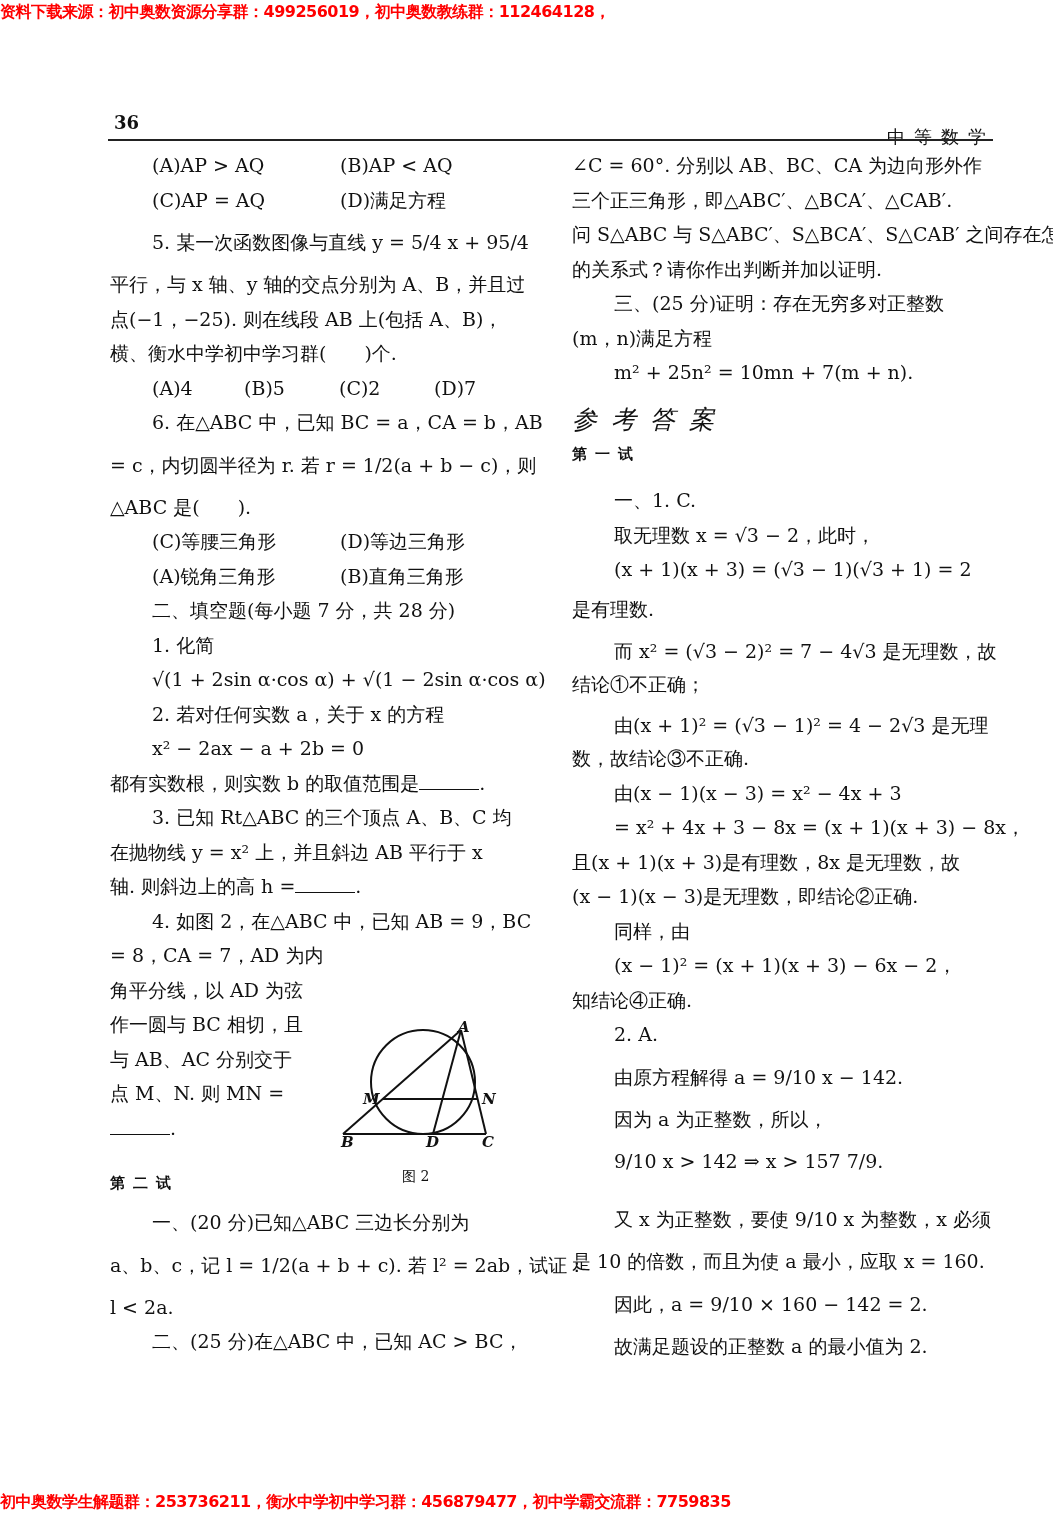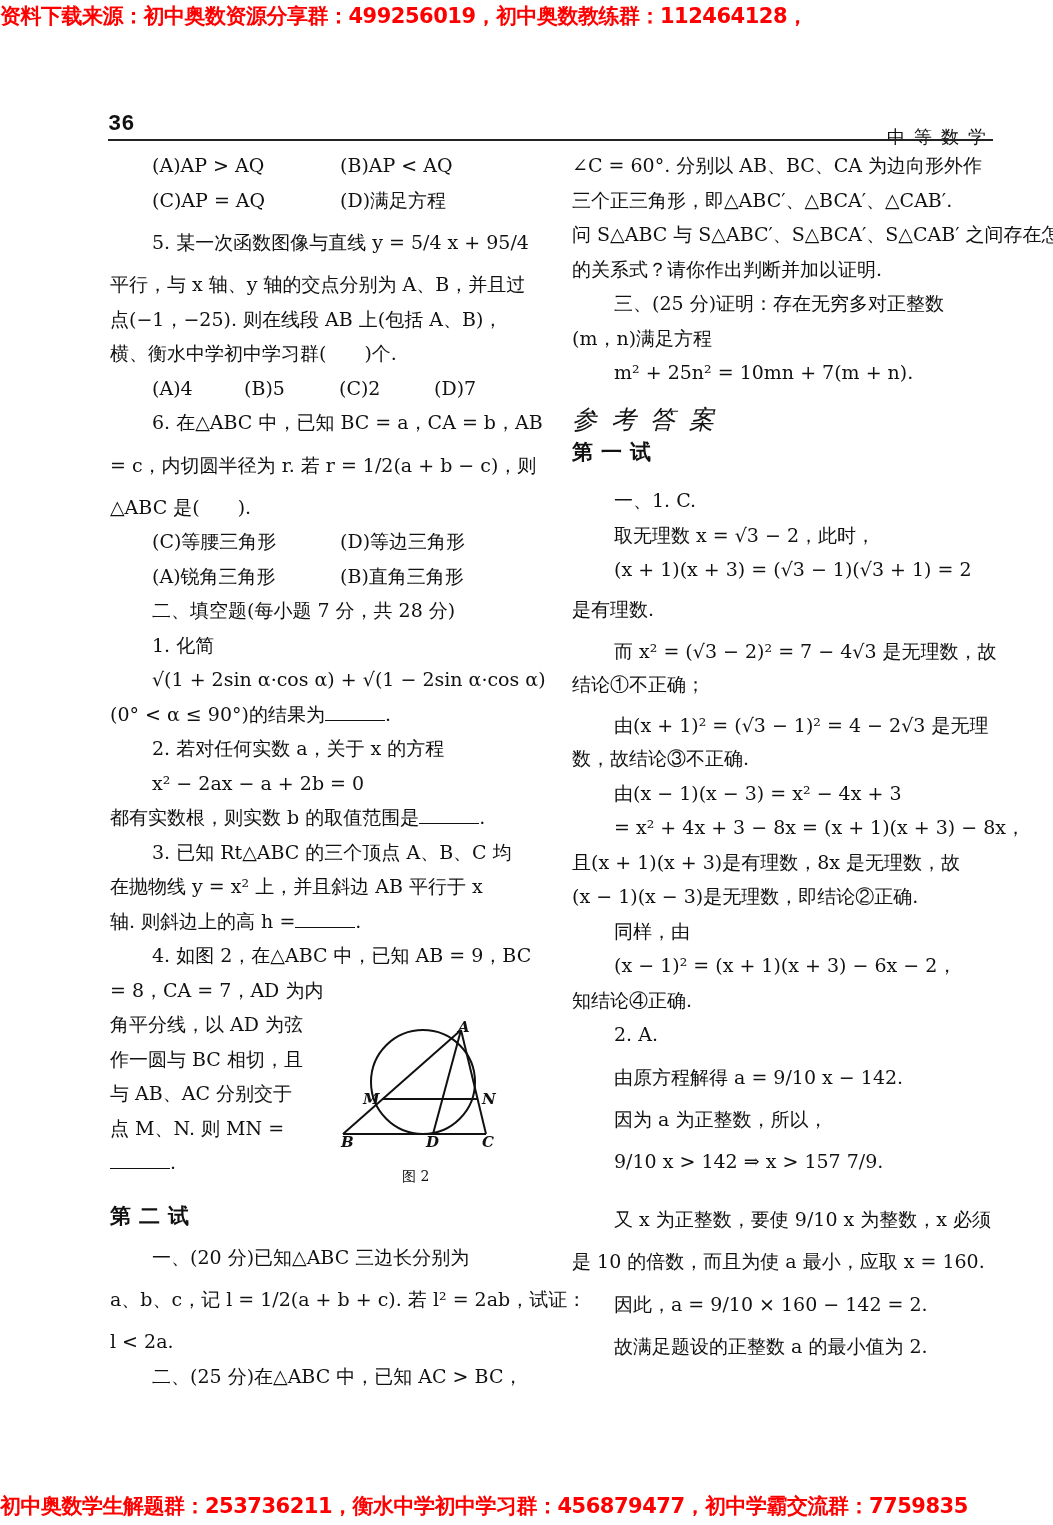--- a/index.html
+++ b/index.html
@@ -1,31 +1,31 @@
 <!DOCTYPE html>
 <html><head>
 <meta charset="utf-8">
 <style>
   * { margin:0; padding:0; box-sizing:border-box; }
   html, body { width:1053px; height:1525px; background:#ffffff; overflow:hidden; }
   body { position:relative; font-family:"DejaVu Serif", serif; color:#111; }
-  .banner { position:absolute; left:0; width:1053px; height:36px; color:#ff0000; font-family:"DejaVu Sans", sans-serif; font-weight:bold; font-size:21px; white-space:nowrap; overflow:hidden; letter-spacing:-0.5px; }
+  .banner { position:absolute; left:0; width:1053px; height:36px; color:#ff0000; font-family:"DejaVu Sans", sans-serif; font-weight:bold; font-size:16px; white-space:nowrap; overflow:hidden; letter-spacing:-0.5px; }
   .banner.top { top:2px; }
   .banner.bottom { top:1492px; }
-  .page-num { position:absolute; left:108px; top:112px; font-size:22px; font-weight:bold;font-family:Liberation Mono, monospace; }
+  .page-num { position:absolute; left:114px; top:112px; font-size:18px; font-weight:bold; }
   .journal { position:absolute; left:887px; top:108px; font-size:18px; letter-spacing:9px;margin-top:17px; }
   .rule { position:absolute; top:139px; height:2px; background:#222; }
   .col { position:absolute; font-size:19px; line-height:34.5px; }
   .col.left { left:110px; width:420px; top:148px; }
   .col.right { left:572px; width:420px; top:148px; }
   .ln { white-space:nowrap; height:34.5px; }
   .ind { padding-left:42px; }
   .tall { height:50px; line-height:50px; }
   .center { text-align:left; }
-  .h2 { font-family:Liberation Mono, monospace; font-weight:bold; font-size:21px; letter-spacing:8px; }
+  .h2 { font-family:Liberation Sans, sans-serif; font-weight:bold; font-size:15px; letter-spacing:8px; }
   .h1 { font-size:25px; letter-spacing:14px; font-style:italic; }
   .opts { display:flex; }
   .opts span { display:inline-block; }
   .blank { display:inline-block; border-bottom:1.5px solid #111; width:60px; height:20px; vertical-align:baseline; }
   .fig { position:absolute; left:338px; top:1020px; width:170px; height:170px; }
   .fig-caption { position:absolute; left:402px; top:1168px; font-size:14px; }
   .fig-label { position:absolute; font-style:italic; font-weight:bold; font-size:15px; }
 </style>
 </head>
 <body>
@@ -62,21 +62,20 @@
     <span style="width:188px">(C)等腰三角形</span>
     <span>(D)等边三角形</span>
   </div>
   <div class="ln ind opts">
     <span style="width:188px">(A)锐角三角形</span>
     <span>(B)直角三角形</span>
   </div>
   <div class="ln ind">二、填空题(每小题 7 分，共 28 分)</div>
   <div class="ln ind">1. 化简</div>
   <div class="ln ind">√(1 + 2sin α·cos α) + √(1 − 2sin α·cos α)</div>
-  <div class="ln"><span>(0° &lt; α ≤ 90°)的结果为</span><span class="blank"></span>.</div>
   <div class="ln ind">2. 若对任何实数 a，关于 x 的方程</div>
   <div class="ln ind">x² − 2ax − a + 2b = 0</div>
   <div class="ln"><span>都有实数根，则实数 b 的取值范围是</span><span class="blank"></span>.</div>
   <div class="ln ind">3. 已知 Rt△ABC 的三个顶点 A、B、C 均</div>
   <div class="ln">在抛物线 y = x² 上，并且斜边 AB 平行于 x</div>
   <div class="ln"><span>轴. 则斜边上的高 h =</span><span class="blank"></span>.</div>
   <div class="ln ind">4. 如图 2，在△ABC 中，已知 AB = 9，BC</div>
   <div class="ln">= 8，CA = 7，AD 为内</div>
   <div class="ln">角平分线，以 AD 为弦</div>
   <div class="ln">作一圆与 BC 相切，且</div>

